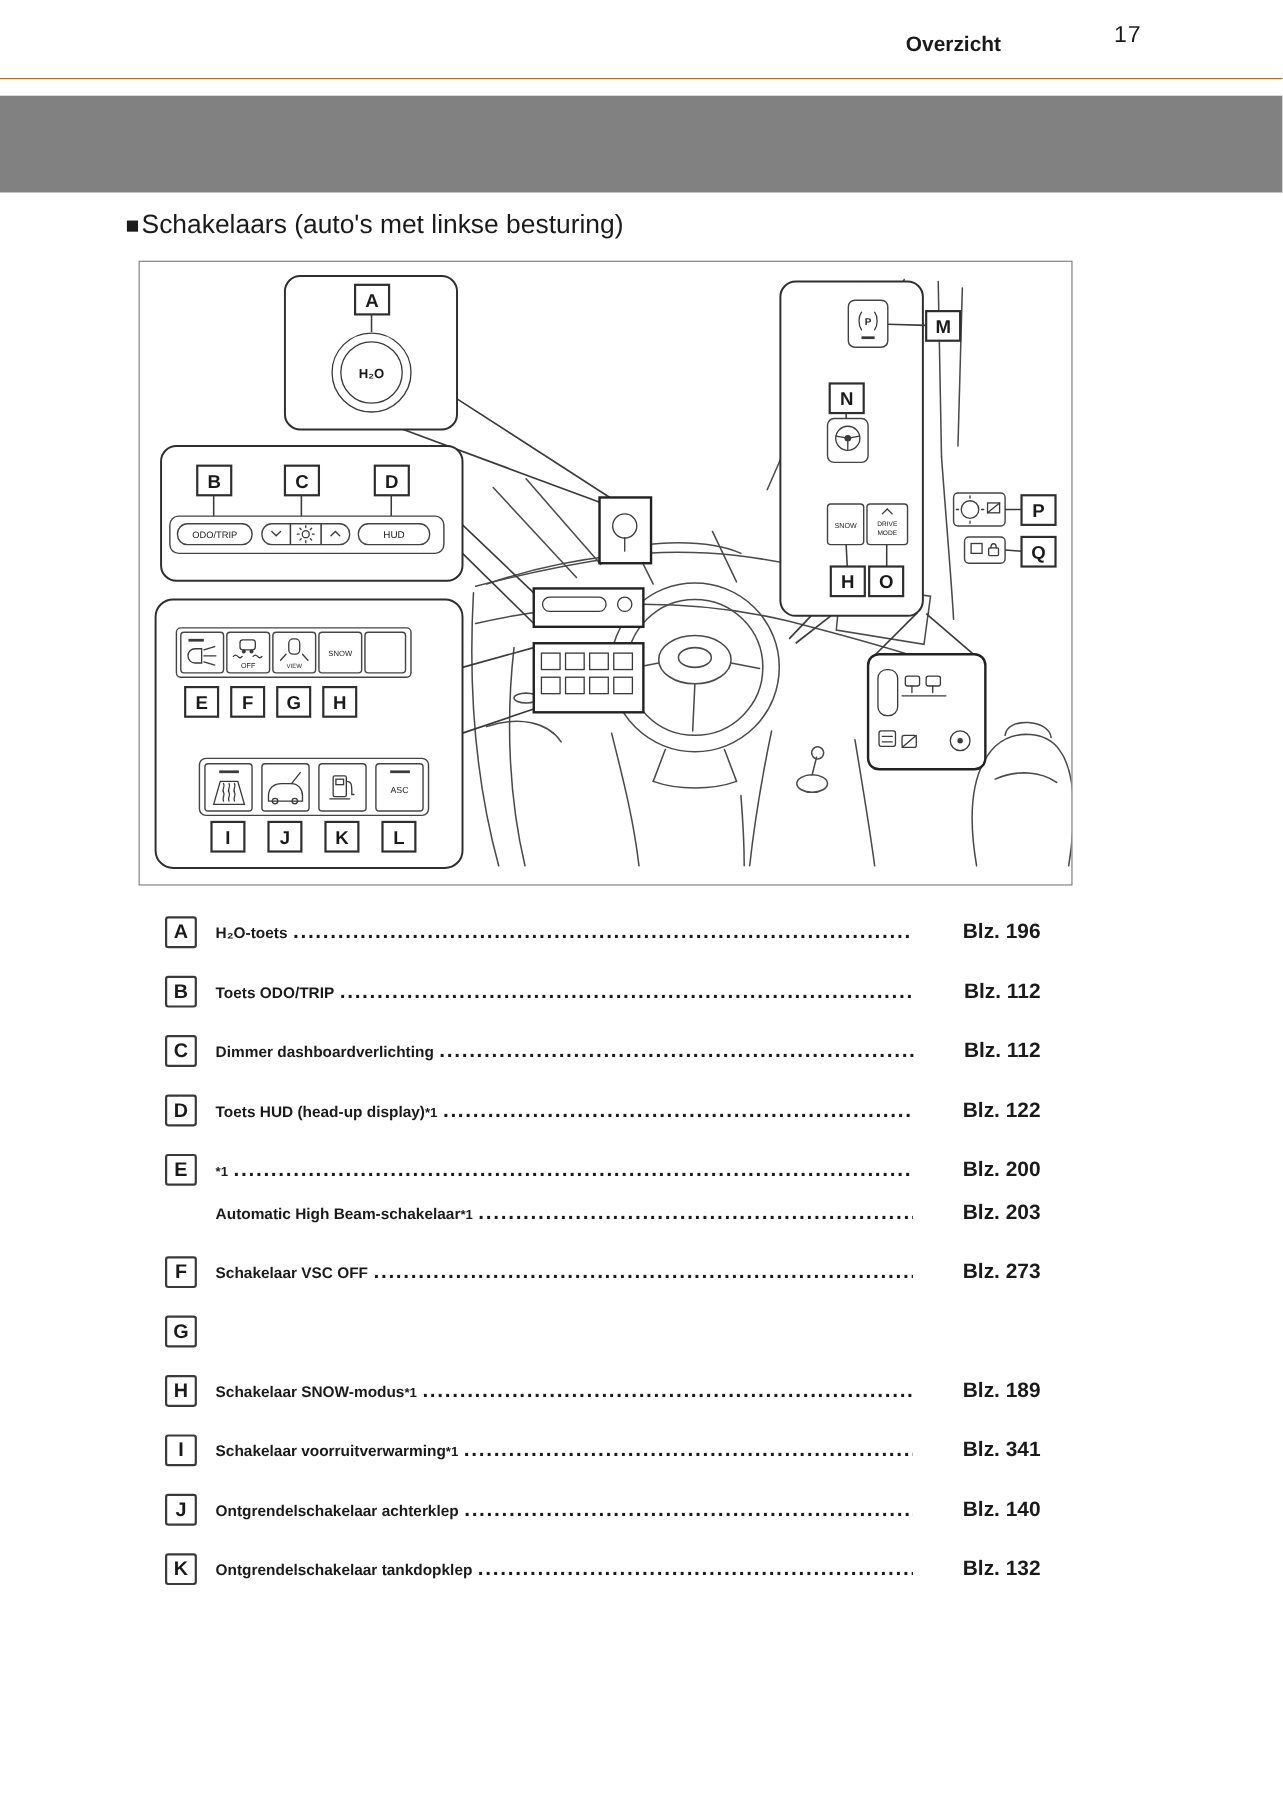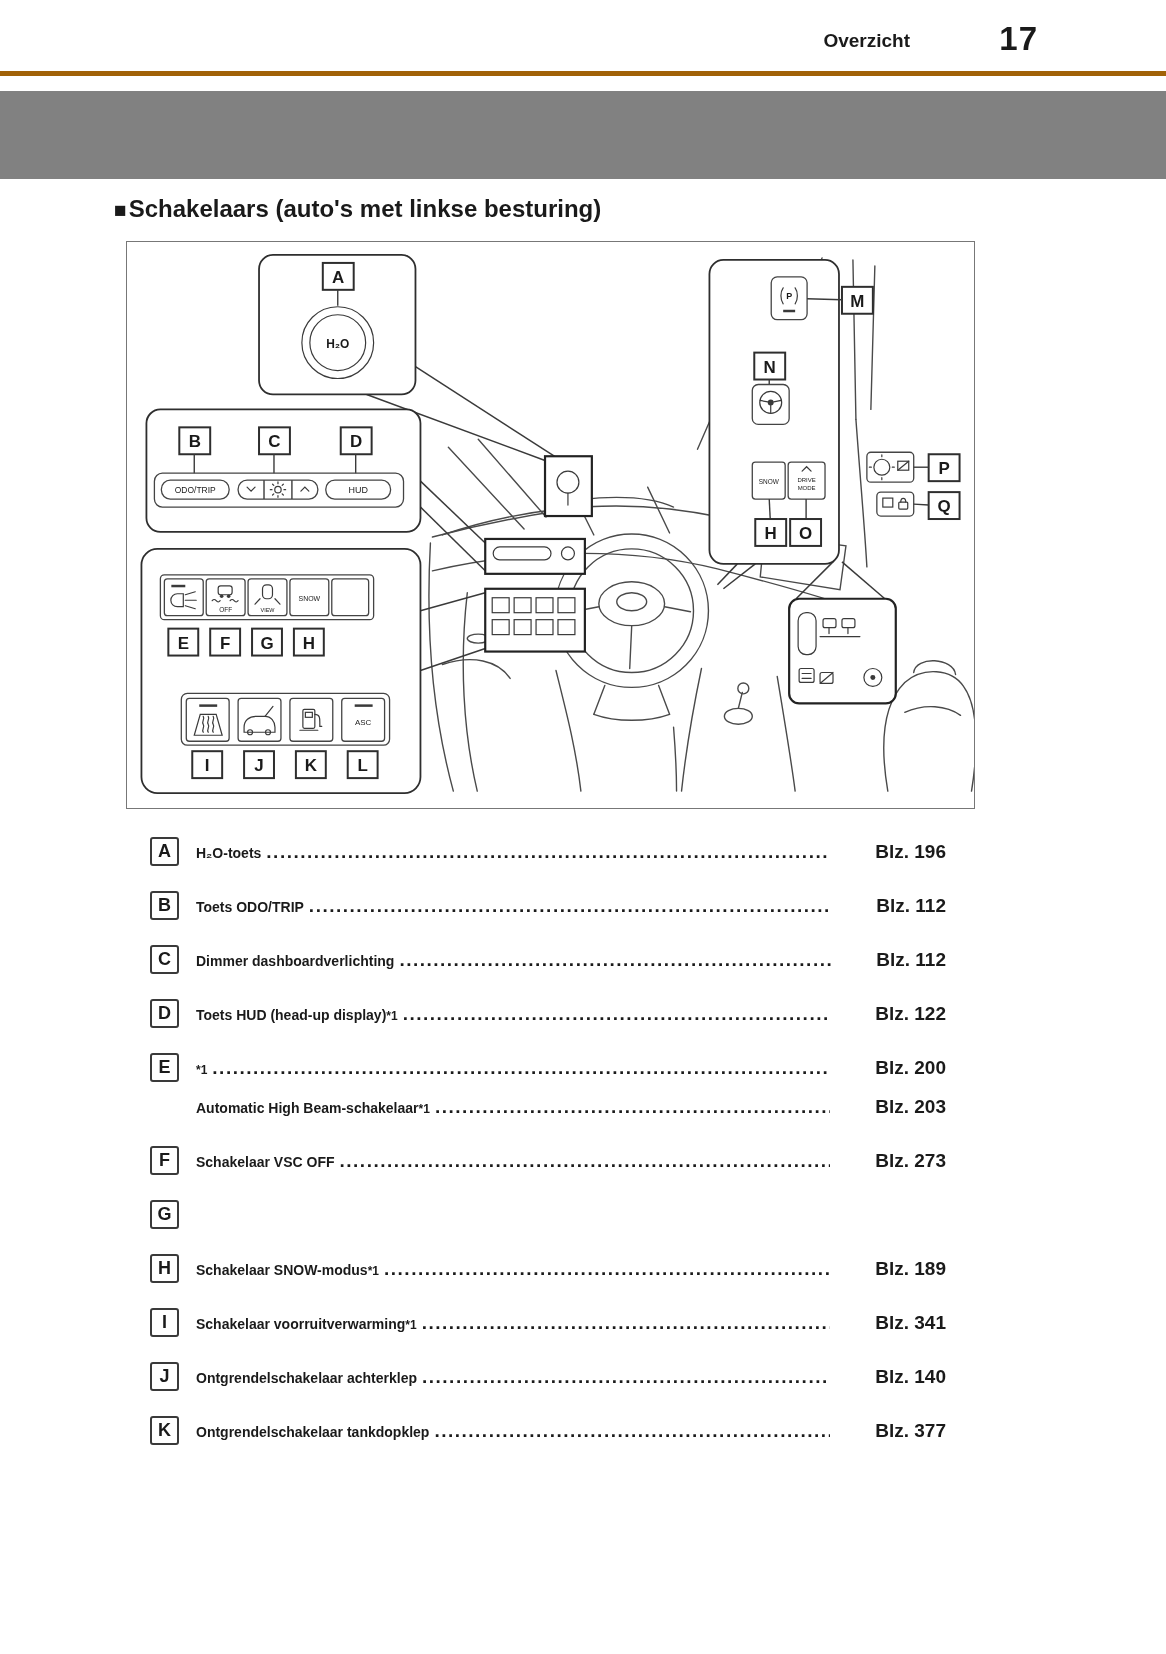--- a/index.html
+++ b/index.html
@@ -2,26 +2,26 @@
 <html><head>
 <meta charset="utf-8">
 <style>
   html,body { margin:0; padding:0; }
   body {
     width:1166px; height:1654px; background:#ffffff;
     font-family:"Liberation Sans", sans-serif; color:#1a1a1a;
     position:relative; overflow:hidden;
   }
   
-  .page-header { position:relative; height:71px; border-bottom:5px solid #a16207; }
+  .page-header { position:relative; height:71px; border-bottom:1px solid #a16207; }
   .hdr-section { position:absolute; right:256px; top:30px; font-size:19px; font-weight:bold; }
-  .hdr-page    { position:absolute; right:128px; top:20px; font-size:33px; font-weight:bold; letter-spacing:1px; }
+  .hdr-page    { position:absolute; right:128px; top:20px; font-size:21px; font-weight:normal; letter-spacing:1px; }
   .gray-band   { margin-top:15px; height:88px; background:#818181; }
   
-  .section-title { margin:16px 0 0 114px; font-size:24px; font-weight:bold; }
+  .section-title { margin:16px 0 0 114px; font-size:24px; font-weight:normal; }
   .title-marker  { font-size:21px; margin-right:2px; }
   
   .diagram-panel { margin:18px 0 0 126px; width:847px; height:566px; border:1px solid #777; background:#fff; }
   svg text { font-family:"Liberation Sans", sans-serif; fill:#1a1a1a; }
   .callout-letter { font-size:17px; font-weight:bold; text-anchor:middle; }
   .sketch  { stroke:#4a4a4a; stroke-width:1.4; fill:none; stroke-linecap:round; }
   .wedge   { stroke:#3a3a3a; stroke-width:1.5; fill:none; }
   .hibox   { stroke:#222; stroke-width:2.2; fill:#fff; }
   .cont    { stroke:#2e2e2e; stroke-width:1.8; fill:#fff; }
   .cobox   { stroke:#2e2e2e; stroke-width:2; fill:#fff; }
@@ -461,17 +461,17 @@
         <span class="row-page">Blz. 140</span>
       </span>
   </div>
 
   <div class="row">
     <span class="row-box">K</span>
     <span class="row-body">
         <span class="row-text">Ontgrendelschakelaar tankdopklep</span>
         <sup></sup>
         <span class="leader"></span>
-        <span class="row-page">Blz. 377</span>
+        <span class="row-page">Blz. 132</span>
       </span>
   </div>
 
 </div>
 
 </body></html>

